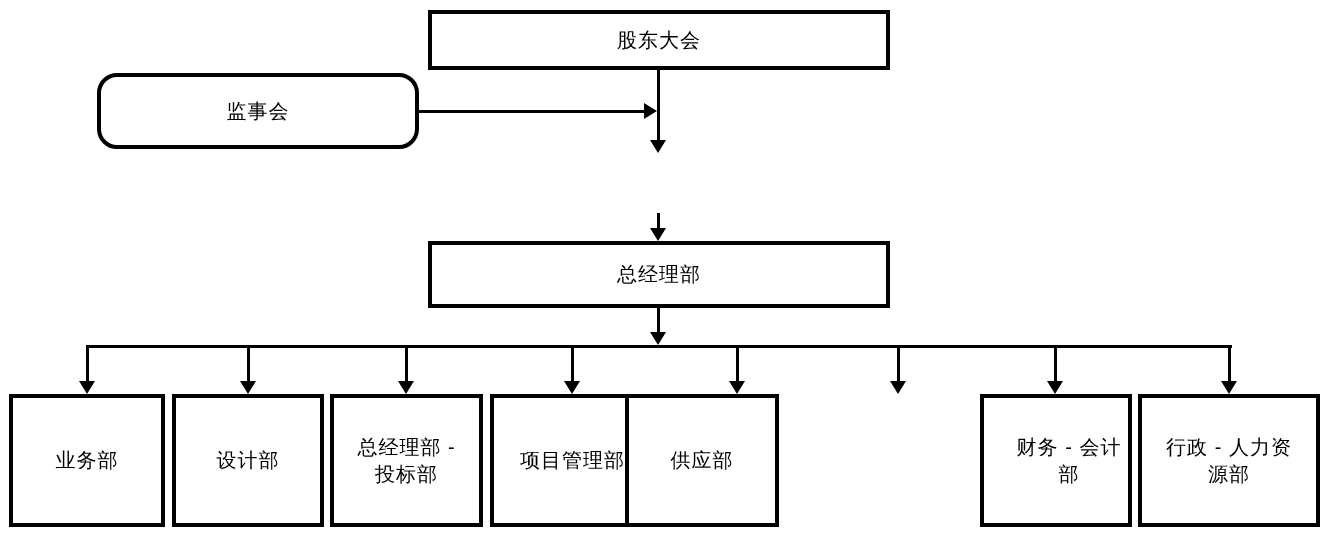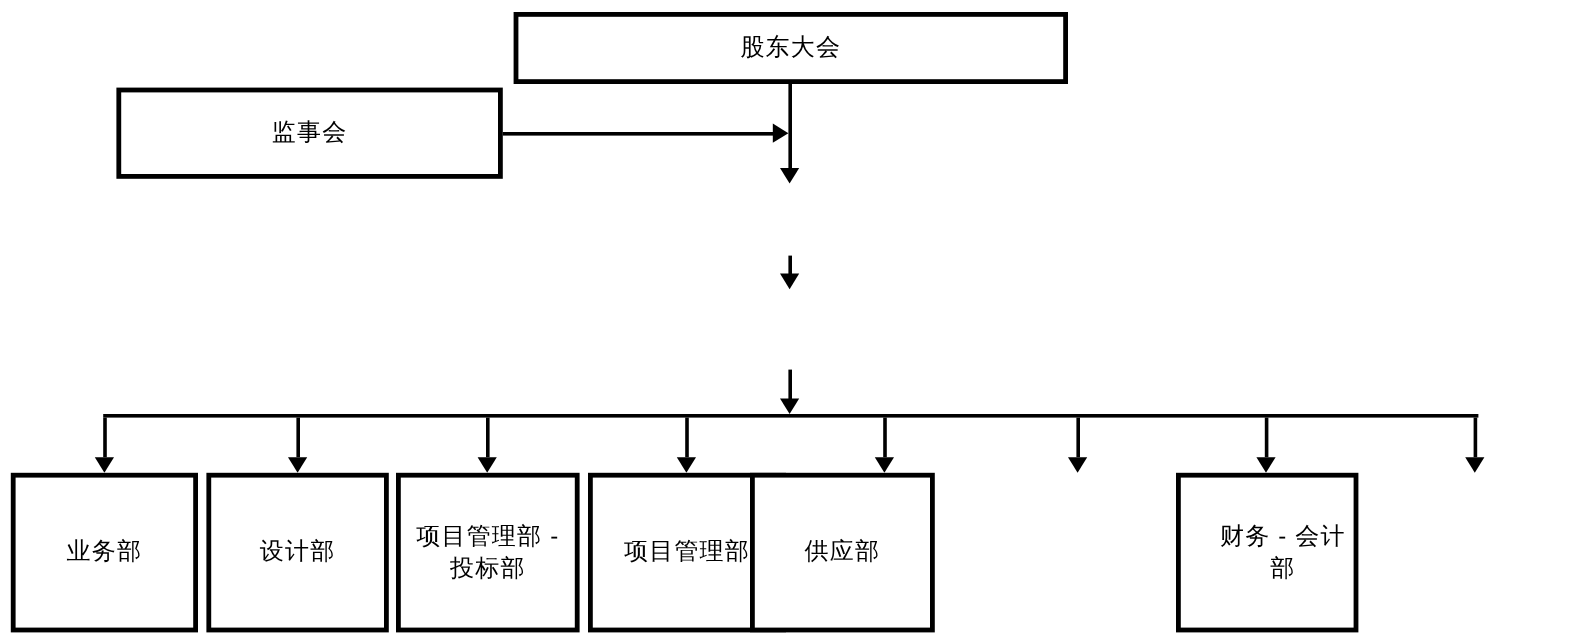--- a/index.html
+++ b/index.html
@@ -51,23 +51,24 @@
     border-left: 13px solid #000000;
   }
 </style>
 </head>
 <body>
 
 <div class="canvas">
 
   <div class="node" style="left:428px; top:10px; width:462px; height:60px;">股东大会</div>
 
-  <div class="node" style="left:97px; top:73px; width:322px; height:76px;">监事会</div>
+  <div class="node" style="left:97px; top:73px; width:322px; height:76px;border-radius:20px;">监事会</div>
 
 
+  <div class="node" style="left:428px; top:241px; width:462px; height:67px;">总经理部</div>
 
   <div class="line" style="left:657px; top:70px; width:3px; height:71px;"></div>
   <div class="arrow-down" style="left:650px; top:140px;"></div>
 
   <div class="line" style="left:419px; top:110px; width:227px; height:3px;"></div>
   <div class="arrow-right" style="left:644px; top:103px;"></div>
 
   <div class="line" style="left:657px; top:213px; width:3px; height:16px;"></div>
   <div class="arrow-down" style="left:650px; top:228px;"></div>
 
@@ -88,20 +89,22 @@
   <div class="arrow-down" style="left:729px;  top:381px;"></div>
   <div class="line" style="left:897px;  top:348px; width:3px; height:33px;"></div>
   <div class="arrow-down" style="left:890px;  top:381px;"></div>
   <div class="line" style="left:1054px; top:348px; width:3px; height:33px;"></div>
   <div class="arrow-down" style="left:1047px; top:381px;"></div>
   <div class="line" style="left:1228px; top:348px; width:3px; height:33px;"></div>
   <div class="arrow-down" style="left:1221px; top:381px;"></div>
 
   <div class="node" style="left:9px;    top:394px; width:156px; height:133px;">业务部</div>
   <div class="node" style="left:172px;  top:394px; width:152px; height:133px;">设计部</div>
-  <div class="node" style="left:330px;  top:394px; width:153px; height:133px;">项目管理部 -
+  <div class="node" style="left:330px;  top:394px; width:153px; height:133px;">总经理部 -
 投标部</div>
   <div class="node" style="left:490px;  top:394px; width:165px; height:133px;">项目管理部</div>
   <div class="node" style="left:625px;  top:394px; width:154px; height:133px;">供应部</div>
   <div class="node" style="left:980px;  top:394px; width:152px; height:133px;padding-left:26px;">财务 - 会计
 部</div>
+  <div class="node" style="left:1138px; top:394px; width:182px; height:133px;">行政 - 人力资
+源部</div>
 
 </div>
 
 </body></html>

